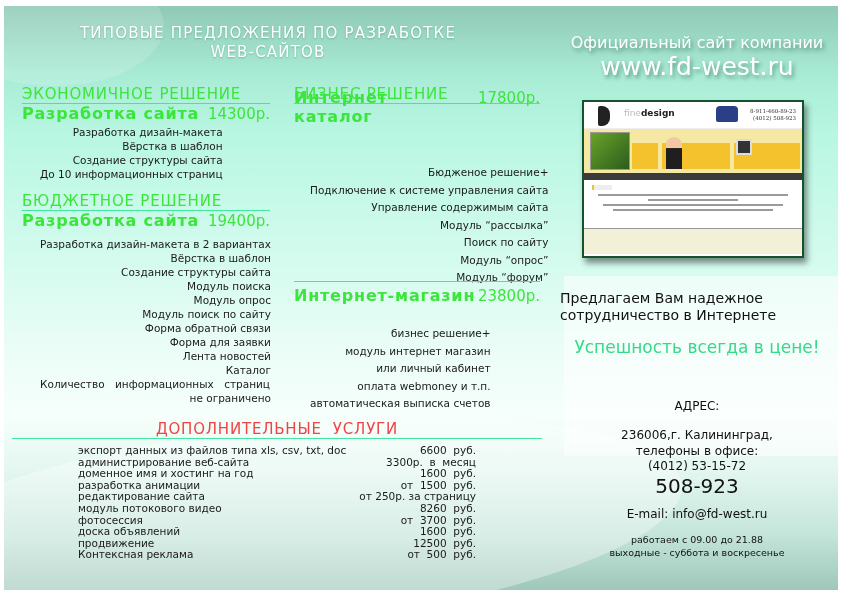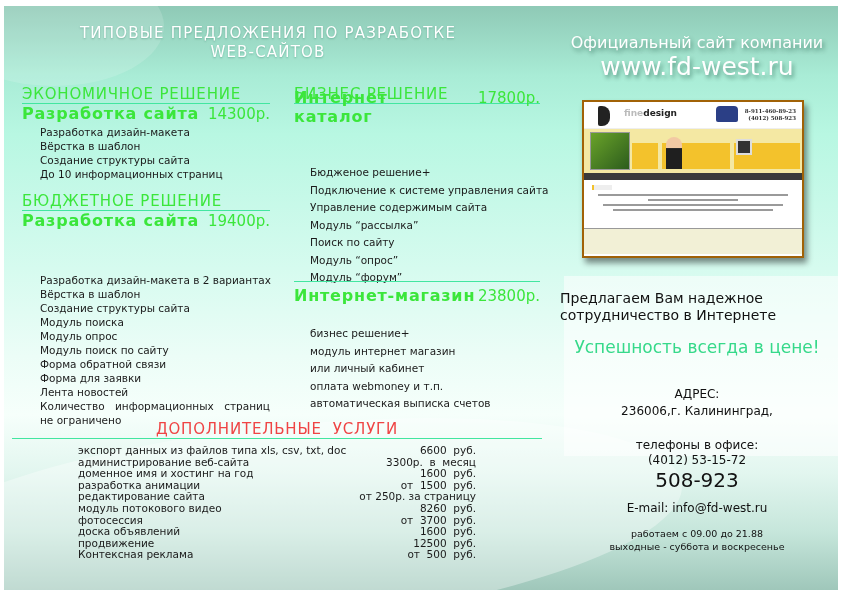--- a/index.html
+++ b/index.html
@@ -36,39 +36,38 @@
   }
   .sub-row {
     position: absolute; display: flex; justify-content: space-between; align-items: baseline;
     color: #3be63b;
   }
   .sub-label { font-size: 16px; letter-spacing: 0.8px; font-weight: bold; }
   .sub-price { font-size: 15px; }
 
   .list { position: absolute; list-style: none; font-size: 10.5px; line-height: 14px; color: #1a1a1a; }
   .list.wide { line-height: 17.5px; margin-top: 35px; }
-  .list li { white-space: nowrap; }
+  .list li { white-space: nowrap; text-align: right; }
   .justify { display: flex; justify-content: space-between; width: 230px; }
 
   .extras { position: absolute; left: 78px; top: 445px; width: 398px; font-size: 10.5px; line-height: 11.6px; }
   .extras-row { display: flex; justify-content: space-between; }
   .extras-row .val { text-align: right; white-space: pre; }
 
   .official {
     position: absolute; left: 560px; top: 34px; width: 274px; text-align: center; color: #ffffff;
     text-shadow: 2px 3px 4px rgba(0,60,40,0.45);
   }
   .official .l1 { font-size: 16px; line-height: 18px; }
   .official .l2 { font-size: 25px; line-height: 30px; }
 
   .shot {
     position: absolute; left: 582px; top: 100px; width: 222px; height: 158px;
-    background: #ffffff; border: 2px solid #a16207;
+    background: #ffffff; border: 2px solid #14532d;
     box-shadow: 3px 5px 6px rgba(0,0,0,0.45);
-    font-weight: bold;
   }
   .shot .hdr { height: 26px; position: relative; background: #fff; }
   .shot .logo-mark { position: absolute; left: 14px; top: 4px; width: 12px; height: 20px; background: #222; border-radius: 2px 8px 8px 2px; }
   .shot .logo-text { position: absolute; left: 40px; top: 6px; font-size: 9px; color: #222; }
   .shot .logo-text span { color: #bbb; }
   .shot .phone-icon { position: absolute; left: 132px; top: 4px; width: 22px; height: 16px; background: #2b3f86; border-radius: 4px 4px 2px 2px; }
   .shot .phones { position: absolute; right: 6px; top: 6px; font-size: 5.5px; color: #333; text-align: right; line-height: 7px; font-family: "DejaVu Serif", serif; }
   .shot .band { height: 45px; background: #f4e8a3; position: relative; border-top: 1px solid #eee; }
   .shot .band .b1 { position: absolute; left: 6px; top: 3px; width: 40px; height: 38px; background: linear-gradient(135deg,#6aa329,#2c5c1d); border: 1px solid #999; }
   .shot .band .b2 { position: absolute; left: 48px; top: 14px; width: 26px; height: 26px; background: #f3c22c; }
@@ -79,22 +78,22 @@
   .shot .nav { height: 7px; background: #3a3a3a; }
   .shot .content { height: 48px; padding: 5px 8px; position: relative; }
   .shot .content .tag { width: 20px; height: 5px; border-left: 2px solid #f3c22c; background: #eee; margin-bottom: 4px; }
   .shot .content .line { height: 2px; background: #9a9a9a; margin: 3px auto; }
   .shot .foot { height: 26px; background: #f2f0d6; border-top: 1px solid #999; }
 
   .offer { position: absolute; left: 560px; top: 290px; width: 274px; text-align: left; font-size: 14px; line-height: 17px; color: #111; }
   .slogan { position: absolute; left: 560px; top: 337px; width: 274px; text-align: center; font-size: 17px; color: #36d98a; }
 
   .contacts { position: absolute; left: 560px; top: 386px; width: 274px; text-align: center; color: #111; }
-  .contacts .addr { font-size: 12px; line-height: 17px; }
-  .contacts .tel-label { margin-top: 18px; font-size: 12px; line-height: 15px; }
+  .contacts .addr { font-size: 12px; line-height: 17px; margin-top: 12px; }
+  .contacts .tel-label { font-size: 12px; line-height: 15px; }
   .contacts .tel1 { font-size: 12px; line-height: 15px; }
   .contacts .tel2 { font-size: 20px; line-height: 24px; }
   .contacts .email { margin-top: 9px; font-size: 12px; line-height: 15px; }
   .contacts .hours { margin-top: 11px; font-size: 9.5px; line-height: 13px; }
 </style>
 </head>
 <body>
 
 <div class="page">
   <div class="swirl2"></div>
@@ -117,30 +116,31 @@
   <li>Вёрстка в шаблон</li>
   <li>Создание структуры сайта</li>
   <li>До 10 информационных страниц</li>
 </ul>
 
 <div class="section-head" style="left:22px; top:193px; width:248px;">БЮДЖЕТНОЕ РЕШЕНИЕ</div>
 <div class="sub-row" style="left:22px; top:211px; width:248px;">
   <span class="sub-label">Разработка сайта</span>
   <span class="sub-price">19400р.</span>
 </div>
-<ul class="list" style="left:40px; top:237px;margin-top:36px;">
+<ul class="list" style="left:40px; top:237px;">
   <li>Разработка дизайн-макета в 2 вариантах</li>
   <li>Вёрстка в шаблон</li>
   <li>Создание структуры сайта</li>
   <li>Модуль поиска</li>
   <li>Модуль опрос</li>
   <li>Модуль поиск по сайту</li>
   <li>Форма обратной связи</li>
   <li>Форма для заявки</li>
   <li>Лента новостей</li>
+  <li>Каталог</li>
   <li class="justify">
     <span>Количество</span>
     <span>информационных</span>
     <span>страниц</span>
   </li>
   <li>не ограничено</li>
 </ul>
 
 <div class="section-head" style="left:294px; top:86px; width:246px;">БИЗНЕС РЕШЕНИЕ</div>
 <div class="sub-row" style="left:294px; top:88px; width:246px;gap:48px;">

